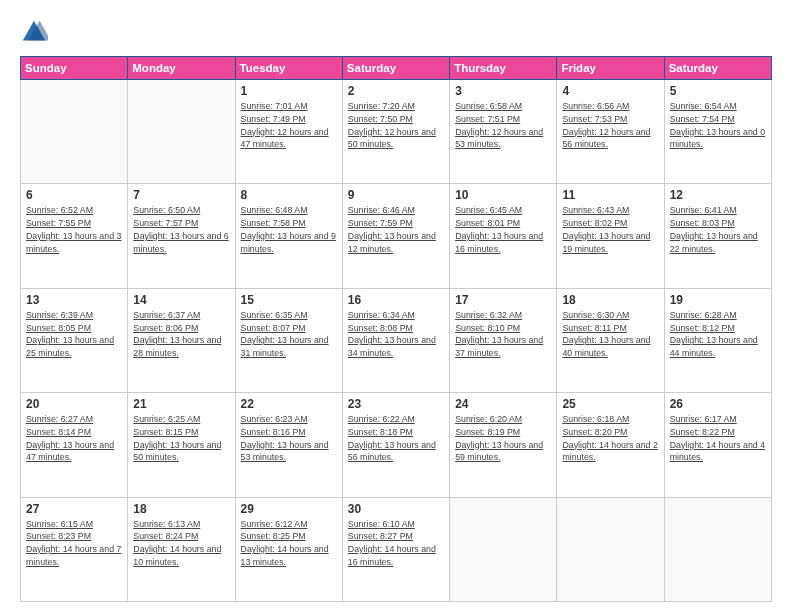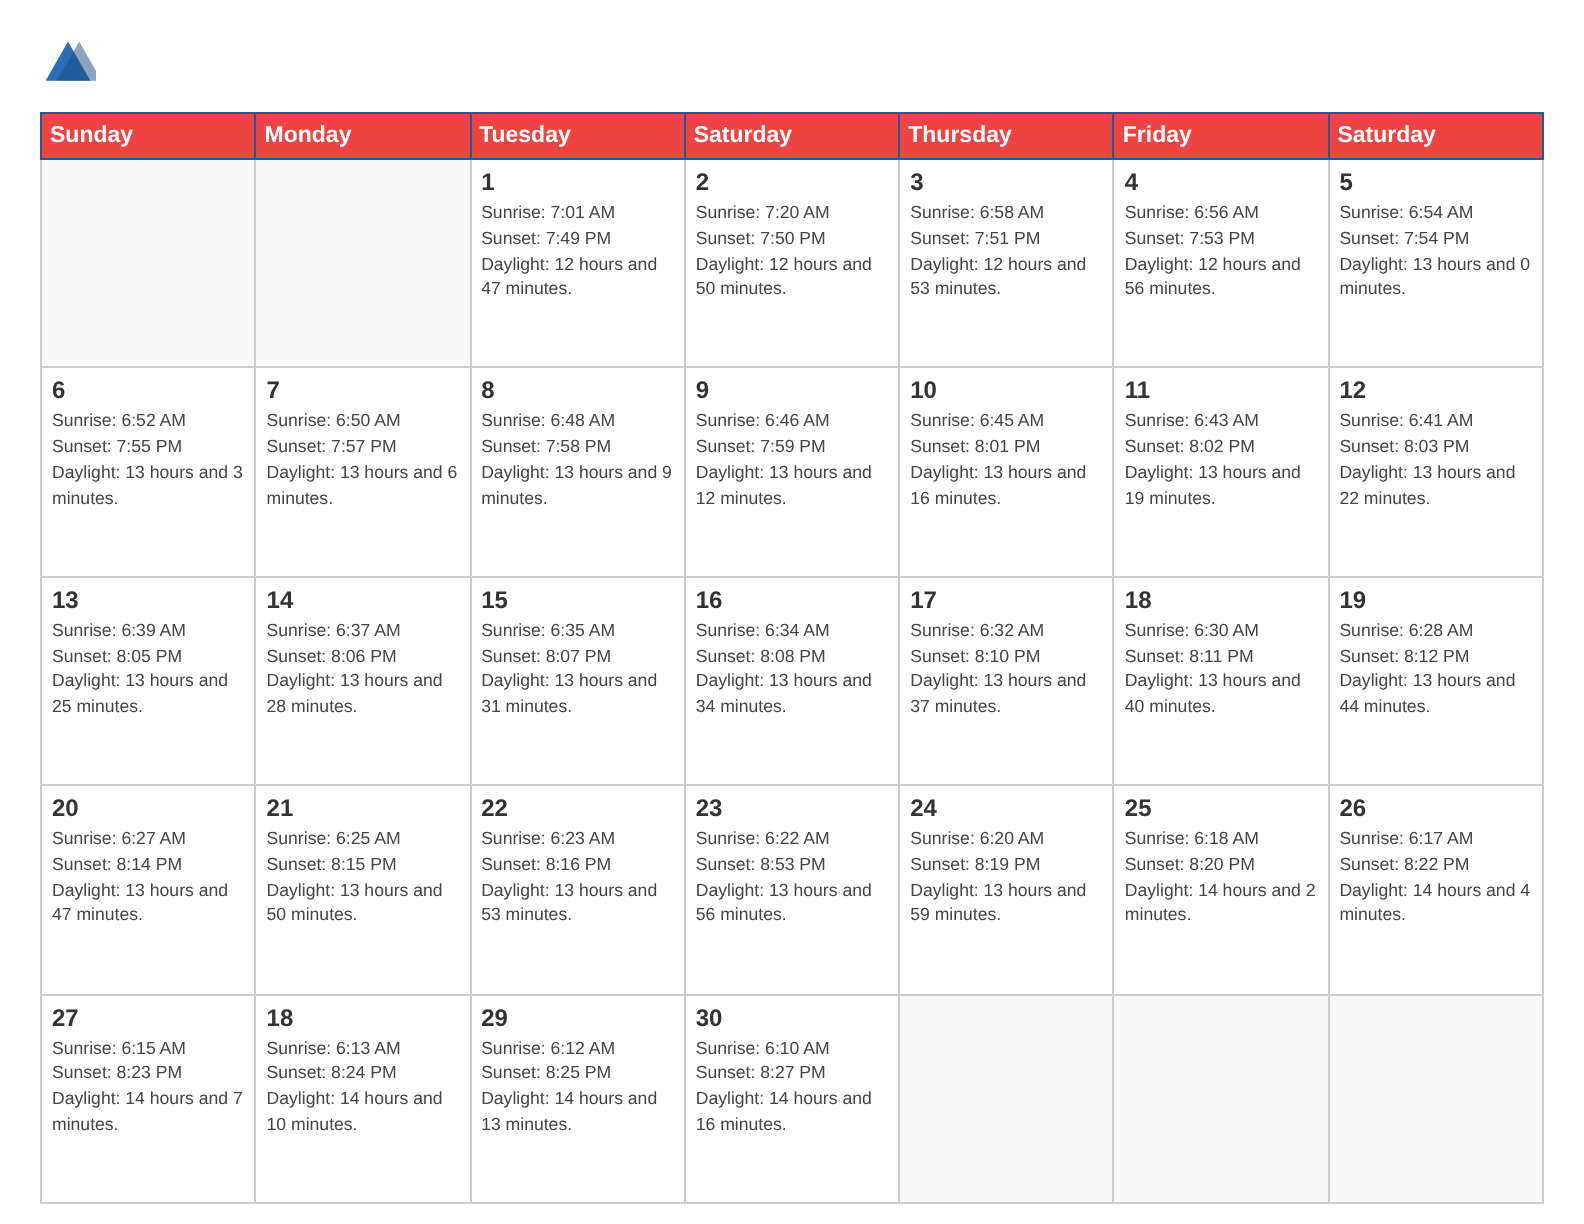--- a/index.html
+++ b/index.html
@@ -61,21 +61,21 @@
       color: #555;
     }
     .calendar {
       flex: 1;
       border: 1px solid #ccc;
       border-collapse: collapse;
       width: 100%;
       table-layout: fixed;
     }
     .calendar th {
-      background: #ef4444;
+      background: #ec4899;
       color: #fff;
       font-size: 11.5px;
       font-weight: bold;
       padding: 5px 4px;
       text-align: left;
       border: 1px solid #1d5a96;
     }
     .calendar td {
       border: 1px solid #ccc;
       vertical-align: top;
@@ -89,20 +89,21 @@
       font-size: 12px;
       font-weight: bold;
       color: #333;
       display: block;
       margin-bottom: 2px;
     }
     .day-info {
       font-size: 8.8px;
       color: #444;
       line-height: 1.45;
+      text-decoration: underline;
     }
     .empty {
       background: #f9f9f9;
     }
   </style>
 </head>
 <body>
 
 <div class="page">
   <div class="header">
@@ -294,21 +295,21 @@
           <td>
             <span class="day-num">22</span>
             <div class="day-info">Sunrise: 6:23 AM
 Sunset: 8:16 PM
 Daylight: 13 hours
 and 53 minutes.</div>
           </td>
           <td>
             <span class="day-num">23</span>
             <div class="day-info">Sunrise: 6:22 AM
-Sunset: 8:53 PM
+Sunset: 8:18 PM
 Daylight: 13 hours
 and 56 minutes.</div>
           </td>
           <td>
             <span class="day-num">24</span>
             <div class="day-info">Sunrise: 6:20 AM
 Sunset: 8:19 PM
 Daylight: 13 hours
 and 59 minutes.</div>
           </td>

